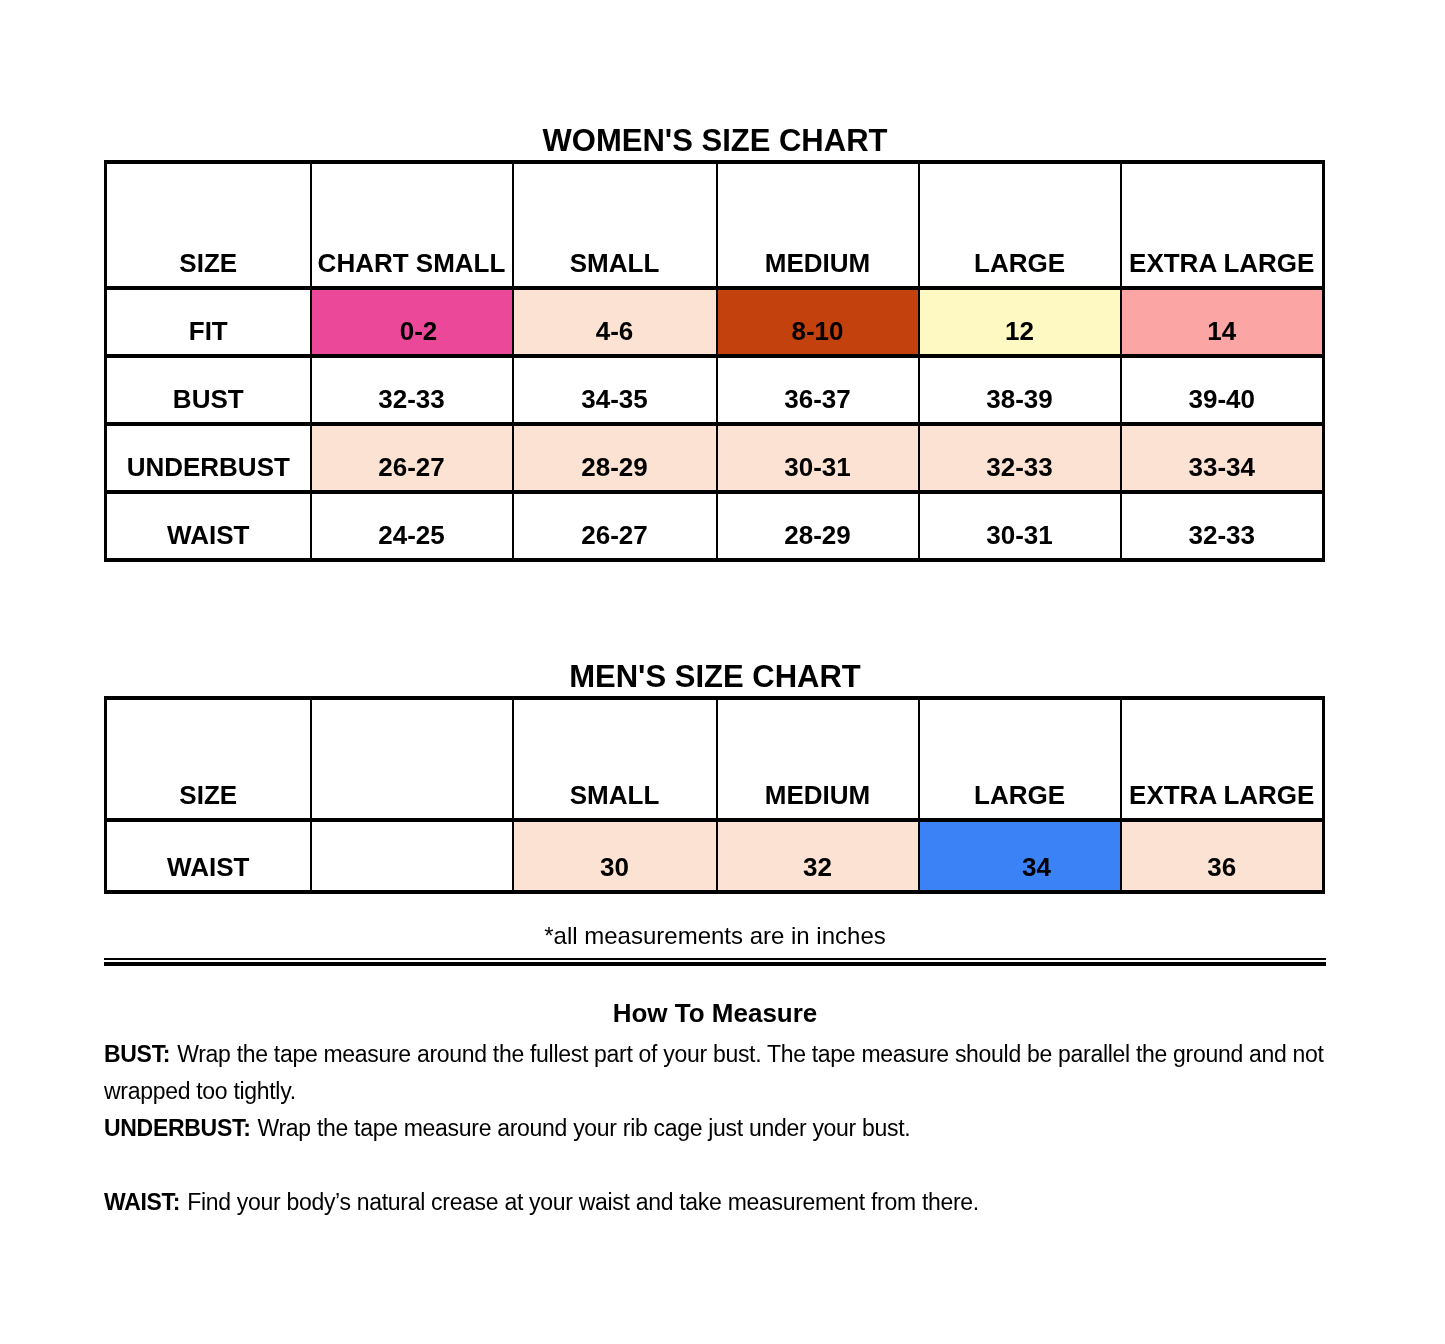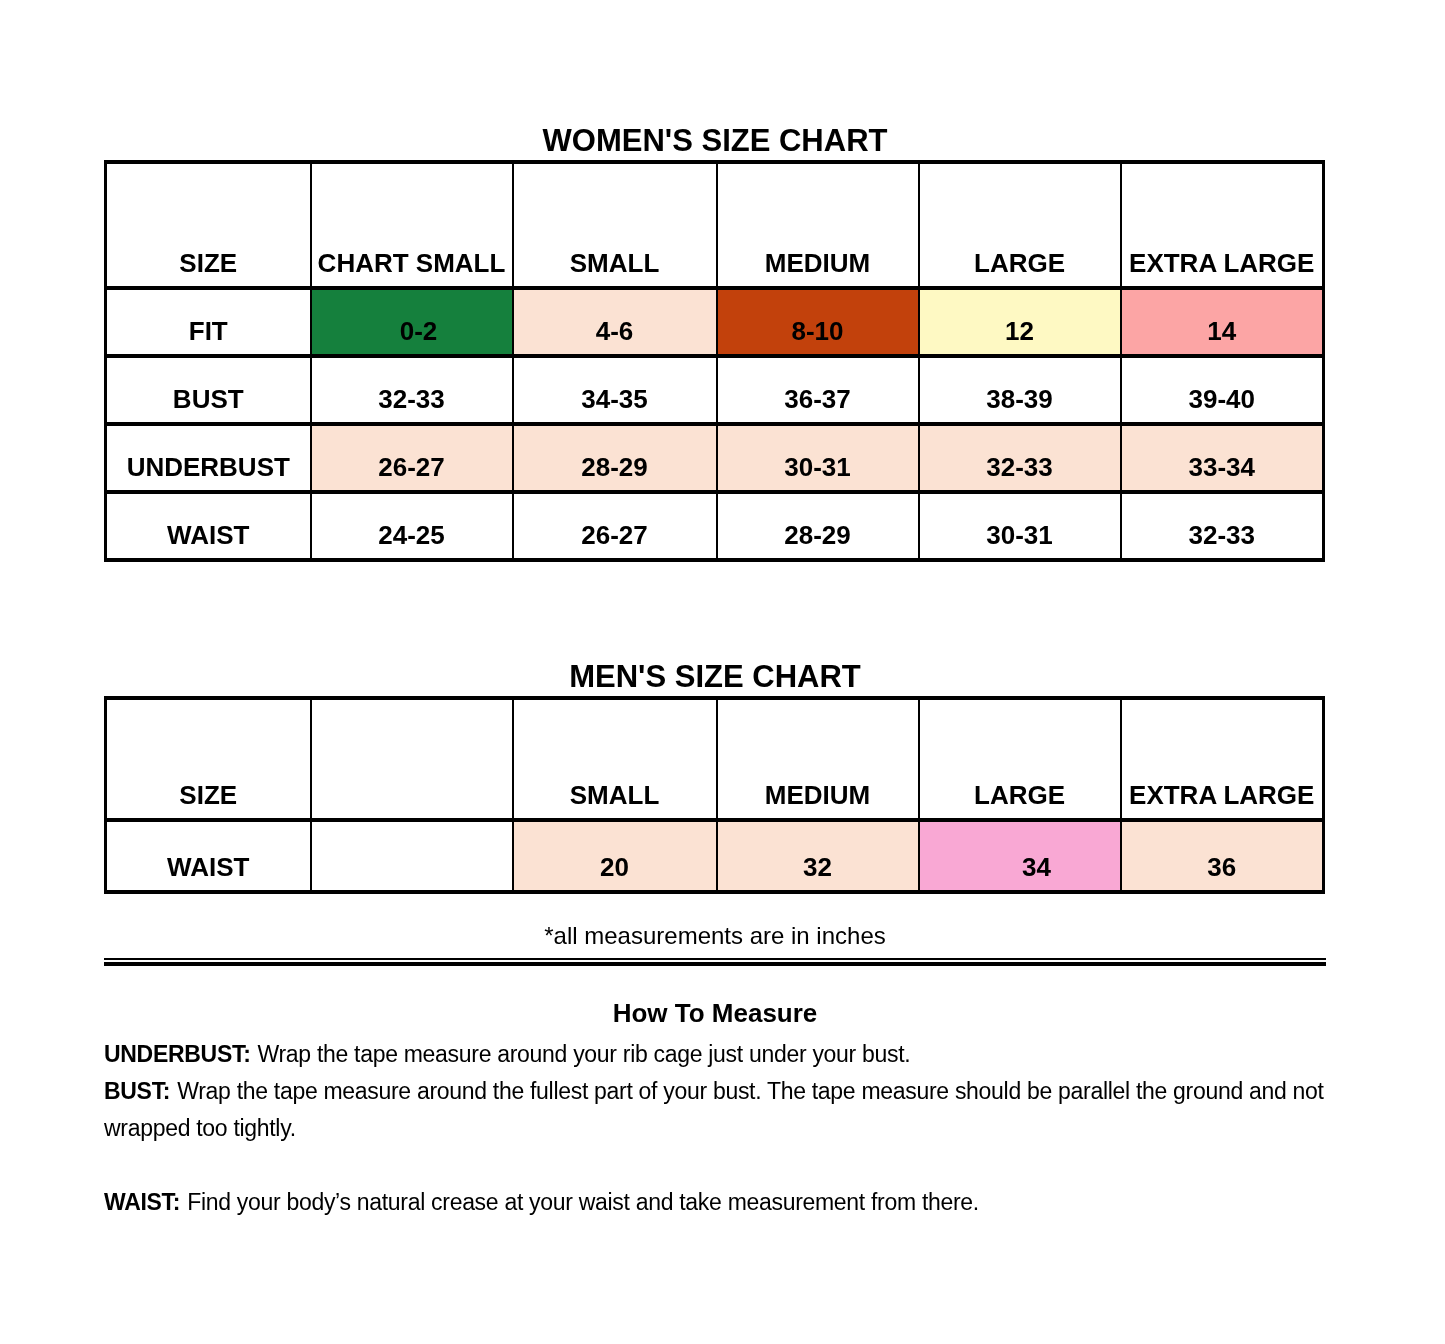--- a/index.html
+++ b/index.html
@@ -101,21 +101,21 @@
         <tr class="women-header-row">
       <td>SIZE</td>
       <td>CHART SMALL</td>
       <td>SMALL</td>
       <td>MEDIUM</td>
       <td>LARGE</td>
       <td>EXTRA LARGE</td>
     </tr>
     <tr class="women-data-row">
       <td>FIT</td>
-      <td class="shaded" style="background: #15803d; padding-left: 16px;">0-2</td>
+      <td class="shaded" style="background: #ec4899; padding-left: 16px;">0-2</td>
       <td class="shaded" style="background: rgb(251, 226, 211);">4-6</td>
       <td class="shaded" style="background: #c2410c; margin-left: 8px;">8-10</td>
       <td class="shaded" style="background: #fef9c3;">12</td>
       <td class="shaded" style="background: #fca5a5;">14</td>
     </tr>
     <tr class="women-data-row">
       <td>BUST</td>
       <td>32-33</td>
       <td>34-35</td>
       <td>36-37</td>
@@ -157,34 +157,34 @@
       <td>SIZE</td>
       <td></td>
       <td>SMALL</td>
       <td>MEDIUM</td>
       <td>LARGE</td>
       <td>EXTRA LARGE</td>
     </tr>
     <tr class="men-data-row">
       <td>WAIST</td>
       <td></td>
-      <td class="shaded num" style="background: rgb(251, 226, 211);">20</td>
+      <td class="shaded num" style="background: rgb(251, 226, 211);">30</td>
       <td class="shaded num" style="background: rgb(251, 226, 211);">32</td>
-      <td class="shaded num" style="background: #f9a8d4; padding-left: 36px;">34</td>
+      <td class="shaded num" style="background: #3b82f6; padding-left: 36px;">34</td>
       <td class="shaded num" style="background: rgb(251, 226, 211);">36</td>
     </tr>
   </tbody>
     </table>
 
   <div class="footnote">*all measurements are in inches</div>
   <div class="divider-rule"></div>
 
   <div class="howto">
     <div class="howto-title">How To Measure</div>
 
+    <p class="howto-para"><span class="howto-label">BUST:</span><span>Wrap the tape measure around the fullest part of your bust. The tape measure should be parallel the ground and not wrapped too tightly.</span></p>
+
     <p class="howto-para"><span class="howto-label">UNDERBUST:</span><span>Wrap the tape measure around your rib cage just under your bust.</span></p>
-
-    <p class="howto-para"><span class="howto-label">BUST:</span><span>Wrap the tape measure around the fullest part of your bust. The tape measure should be parallel the ground and not wrapped too tightly.</span></p>
 
     <p class="howto-para spaced-top"><span class="howto-label">WAIST:</span><span>Find your body’s natural crease at your waist and take measurement from there.</span></p>
   </div>
 
 </div>
 
 </body></html>

